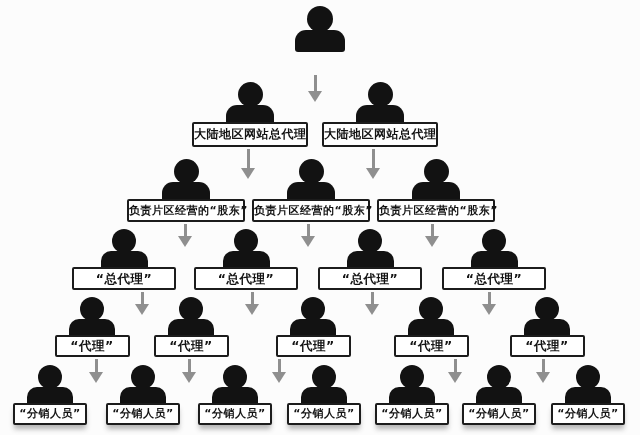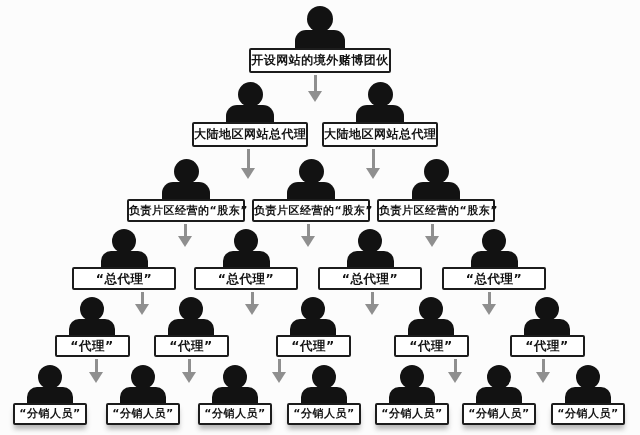--- a/index.html
+++ b/index.html
@@ -18,21 +18,20 @@
   .aline{position:absolute;z-index:1;}
   .atip{position:absolute;width:0;height:0;border-left:7px solid transparent;
     border-right:7px solid transparent;z-index:1;}
 </style>
 </head>
 <body>
 
 <div id="stage" style="background: rgb(252, 252, 252);">
     <div class="head" style="left: 307px; top: 6px; width: 26px; height: 26px; background: rgb(18, 18, 18);"></div>
     <div class="torso" style="left: 295px; top: 30px; width: 50px; height: 22px; background: rgb(18, 18, 18); border-radius: 11px 11px 3px 3px;"></div>
-    <div class="label-box" style="left: 249px; top: 48px; width: 142px; height: 25px; line-height: 21px; font-size: 12px; border-color: rgb(28, 28, 28); background: rgb(255, 255, 255); color: rgb(20, 20, 20);">开设网站的境外赌博团伙</div>
     <div class="head" style="left: 237.5px; top: 82px; width: 25px; height: 25px; background: rgb(18, 18, 18);"></div>
     <div class="torso" style="left: 226px; top: 105px; width: 48px; height: 21px; background: rgb(18, 18, 18); border-radius: 11px 11px 3px 3px;"></div>
     <div class="label-box" style="left: 192px; top: 122px; width: 116px; height: 25px; line-height: 21px; font-size: 12px; border-color: rgb(28, 28, 28); background: rgb(255, 255, 255); color: rgb(20, 20, 20);">大陆地区网站总代理</div>
     <div class="head" style="left: 367.5px; top: 82px; width: 25px; height: 25px; background: rgb(18, 18, 18);"></div>
     <div class="torso" style="left: 356px; top: 105px; width: 48px; height: 21px; background: rgb(18, 18, 18); border-radius: 11px 11px 3px 3px;"></div>
     <div class="label-box" style="left: 322px; top: 122px; width: 116px; height: 25px; line-height: 21px; font-size: 12px; border-color: rgb(28, 28, 28); background: rgb(255, 255, 255); color: rgb(20, 20, 20);">大陆地区网站总代理</div>
     <div class="head" style="left: 173.5px; top: 159px; width: 25px; height: 25px; background: rgb(18, 18, 18);"></div>
     <div class="torso" style="left: 162px; top: 182px; width: 48px; height: 21px; background: rgb(18, 18, 18); border-radius: 11px 11px 3px 3px;"></div>
     <div class="label-box" style="left: 127px; top: 199px; width: 118px; height: 23px; line-height: 19px; font-size: 11px; border-color: rgb(28, 28, 28); background: rgb(255, 255, 255); color: rgb(20, 20, 20);">负责片区经营的“股东”</div>
     <div class="head" style="left: 298.5px; top: 159px; width: 25px; height: 25px; background: rgb(18, 18, 18);"></div>

